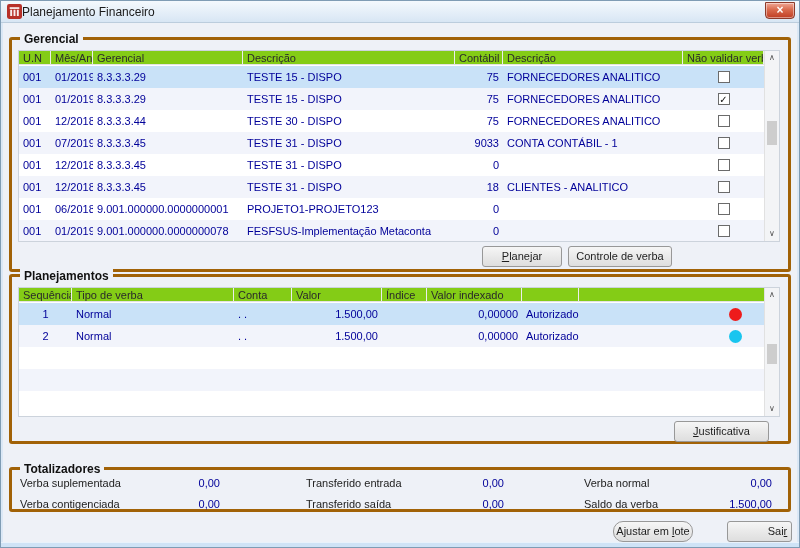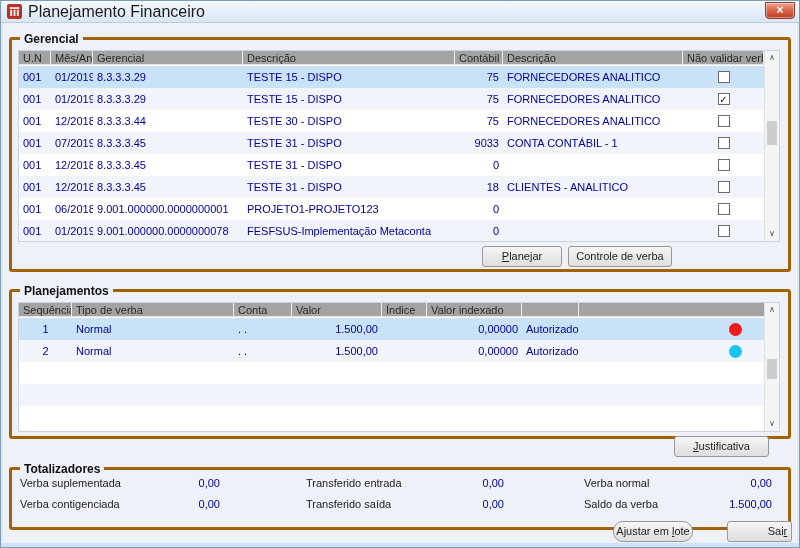--- a/index.html
+++ b/index.html
@@ -15,48 +15,48 @@
   }
 
   
   .titlebar {
     position:absolute; top:0; left:0; right:0; height:22px;
     background:linear-gradient(#f4f9fd,#d8e6f4);
     border-bottom:1px solid #bccddd;
     display:flex; align-items:center; padding:0 4px;
   }
   .app-icon { width:15px; height:15px; margin-left:2px; }
-  .title-text { font-size:16px; color:#1b1b1b; margin-left:6px; }
+  .title-text { font-size:12px; color:#1b1b1b; }
   .close-btn {
     margin-left:auto; width:30px; height:17px; margin-top:-3px;
     background:linear-gradient(#f0a795,#d96a4d 45%,#bf3c22);
     border:1px solid #8d3a2a; border-radius:0 0 4px 4px;
     box-shadow: inset 0 0 0 1px rgba(255,255,255,.45);
     color:#fff; font-size:12px; font-weight:bold; line-height:15px; text-align:center;
     cursor:default;
   }
 
   
   .group { position:absolute; border:3px solid #a16207; border-radius:3px; }
   .group-title {
     position:absolute; top:-8px; left:8px; background:#eef1f7;
     padding:0 4px; font-weight:bold; font-size:12px; color:#111;
   }
   #group-gerencial    { left:8px; top:36px;  width:782px; height:235px; }
-  #group-planejamentos{ left:8px; top:288px; width:782px; height:150px;text-decoration:underline; }
-  #group-totalizadores{ left:8px; top:466px; width:782px; height:63px; }
+  #group-planejamentos{ left:8px; top:273px; width:782px; height:170px;text-decoration:underline; }
+  #group-totalizadores{ left:8px; top:466px; width:782px; height:45px; }
 
   
   .table { position:absolute; background:#fff; border:1px solid #ccd3dc; }
   #tbl-gerencial     { left:6px; top:10px; width:762px; height:192px; }
   #tbl-planejamentos { left:6px; top:10px; width:762px; height:130px; }
 
   .thead {
     position:absolute; top:0; left:0; right:15px; height:14px;
-    display:flex; border-bottom:1px solid #e3e3e3; background:#a3a3a3; overflow:hidden;
+    display:flex; border-bottom:1px solid #e3e3e3; background:#84cc16; overflow:hidden;
   }
   .th {
     font-size:11px; color:#2a2a2a; padding:0 4px; line-height:14px;
     border-right:1px solid #ededed; white-space:nowrap; overflow:hidden; flex-shrink:0;
   }
   .tbody { position:absolute; top:15px; left:0; right:15px; bottom:0; overflow:hidden; }
   .tr { display:flex; height:22px; background:#fff; }
   .tr.alt { background:var(--row-alt,#f2f4fb); }
   .tr.sel { background:var(--sel,#c9e2f8); }
   .td {

